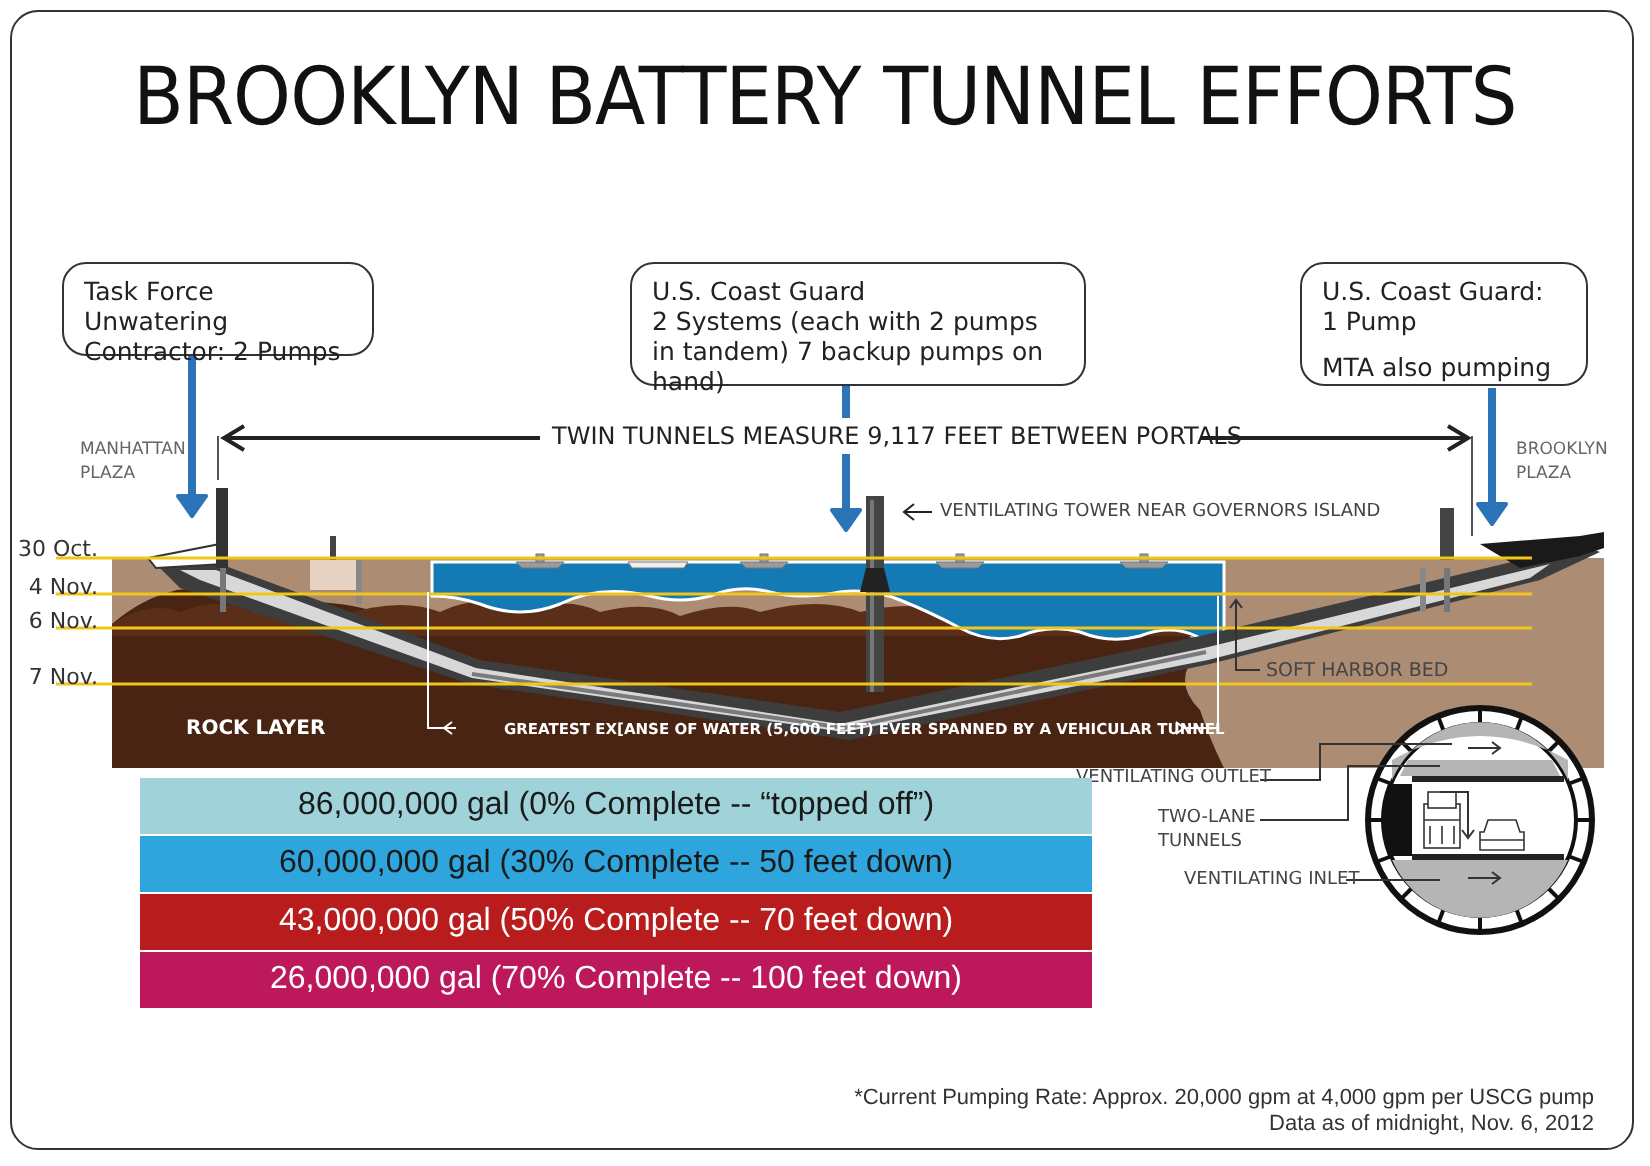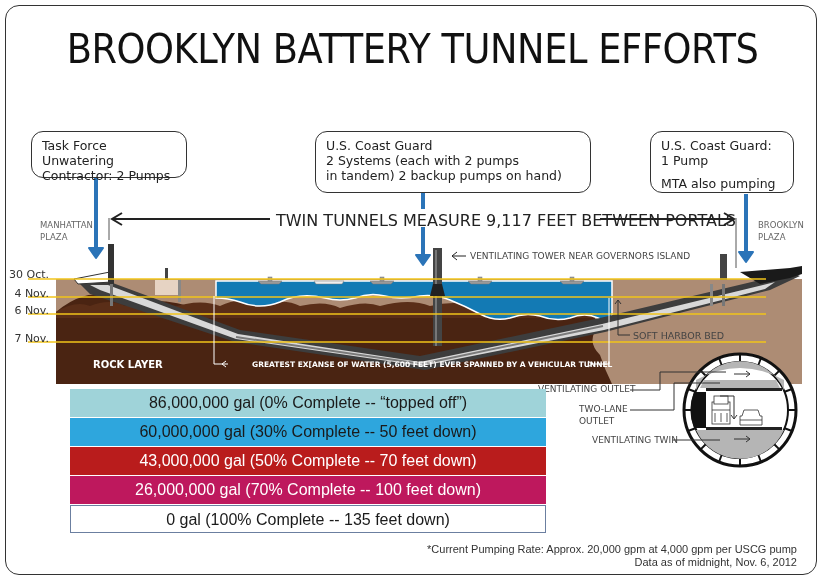--- a/index.html
+++ b/index.html
@@ -171,56 +171,55 @@
 
 <div class="date-lbl" style="top:268px;">30 Oct.</div>
 <div class="date-lbl" style="top:287px;">4 Nov.</div>
 <div class="date-lbl" style="top:304px;">6 Nov.</div>
 <div class="date-lbl" style="top:332px;">7 Nov.</div>
 
 <div class="callout" style="left:31px; top:131px; width:156px; height:47px;">
   <div>Task Force Unwatering</div>
   <div>Contractor: 2 Pumps</div>
 </div>
-<div class="callout" style="left:315px; top:131px; width:276px; height:62px;">
+<div class="callout" style="left:315px; top:131px; width:228px; height:62px;">
   <div>U.S. Coast Guard</div>
   <div>2 Systems (each with 2 pumps</div>
-  <div>in tandem) 2 backup pumps on hand)</div>
+  <div>in tandem) 7 backup pumps on hand)</div>
 </div>
 <div class="callout" style="left:650px; top:131px; width:144px; height:62px;">
   <div>U.S. Coast Guard: 1 Pump</div>
   <div style="height:8px;"></div>
   <div>MTA also pumping</div>
 </div>
 
 <div class="small-label" style="left:40px; top:219px;">
   <div>MANHATTAN</div>
     <div>PLAZA</div>
 </div>
 <div class="small-label" style="left:758px; top:219px;">
   <div>BROOKLYN</div>
     <div>PLAZA</div>
 </div>
 
-<div class="lbl" style="left:276px; top:211px; font-size:16px; color:#222;">TWIN TUNNELS MEASURE 9,117 FEET BETWEEN PORTALS</div>
+<div class="lbl" style="left:276px; top:211px; font-size:12px; color:#222;">TWIN TUNNELS MEASURE 9,117 FEET BETWEEN PORTALS</div>
 <div class="lbl" style="left:470px; top:251px; font-size:9px; color:#444;">VENTILATING TOWER NEAR GOVERNORS ISLAND</div>
 <div class="lbl" style="left:633px; top:330px; font-size:9.5px; color:#444;">SOFT HARBOR BED</div>
 <div class="lbl" style="left:93px; top:359px; font-size:10px; color:#fff; font-weight:bold;">ROCK LAYER</div>
 <div class="lbl" style="left:252px; top:360px; font-size:7.5px; color:#fff; font-weight:bold;">GREATEST EX[ANSE OF WATER (5,600 FEET) EVER SPANNED BY A VEHICULAR TUNNEL</div>
 <div class="lbl" style="left:538px; top:384px; font-size:9px; color:#444;">VENTILATING OUTLET</div>
 <div class="lbl" style="left:579px; top:403px; font-size:9px; color:#444; line-height:12px;">
   <div>TWO-LANE</div>
-    <div>OUTLET</div>
-</div>
-<div class="lbl" style="left:592px; top:435px; font-size:9px; color:#444;">VENTILATING TWIN</div>
+    <div>TUNNELS</div>
+</div>
+<div class="lbl" style="left:592px; top:435px; font-size:9px; color:#444;">VENTILATING INLET</div>
 
 <div class="table">
   <div class="row" style="background:#9fd3d9;color:#1a1a1a;">86,000,000 gal (0% Complete -- “topped off”)</div>
   <div class="row" style="background:#2ea6dd;color:#1a1a1a;">60,000,000 gal (30% Complete -- 50 feet down)</div>
   <div class="row" style="background:#b91c1c;color:#fff;">43,000,000 gal (50% Complete -- 70 feet down)</div>
   <div class="row" style="background:#be185d;color:#fff;">26,000,000 gal (70% Complete -- 100 feet down)</div>
-  <div class="row" style="background:#fff;color:#1a1a1a;border:1px solid #6b7fa0;box-sizing:border-box;">0 gal (100% Complete -- 135 feet down)</div>
 </div>
 
 <div class="footnote">
   <div>*Current Pumping Rate: Approx. 20,000 gpm at 4,000 gpm per USCG pump</div>
   <div>Data as of midnight, Nov. 6, 2012</div>
 </div>
 
 </body></html>

